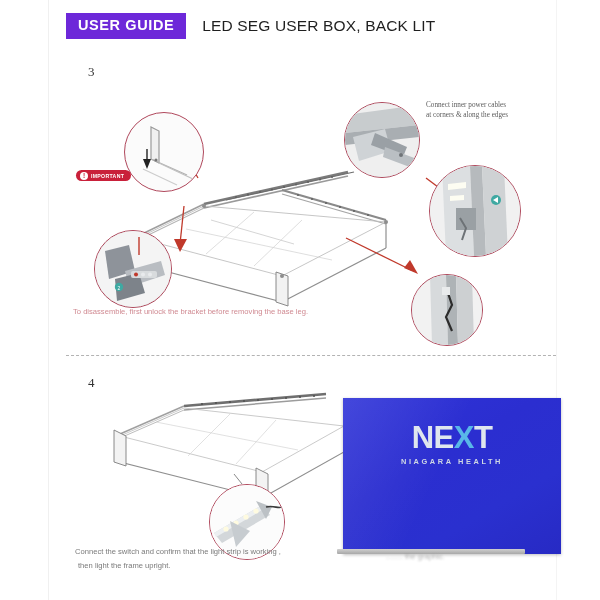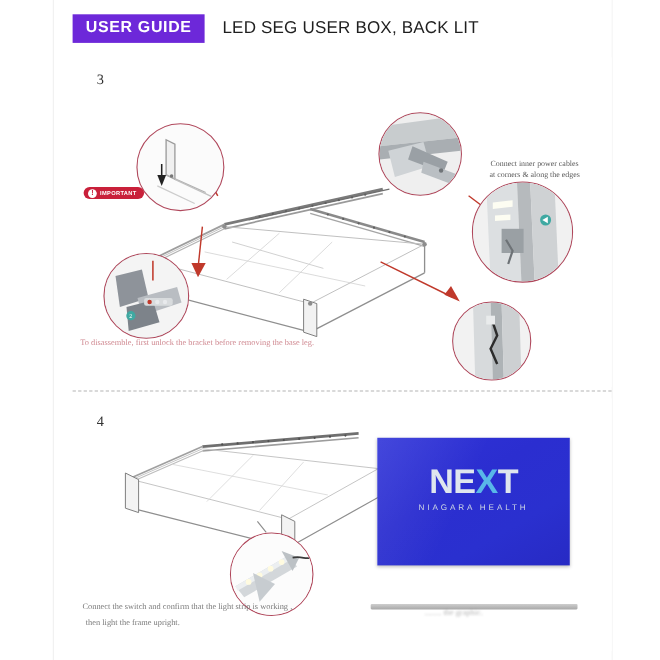--- a/index.html
+++ b/index.html
@@ -54,21 +54,21 @@
   }
   .callout .ph{width:100%;height:100%;display:block;}
 
   
   .note{
     position:absolute;color:#5c5c5c;
     font-family:"Liberation Serif",serif;font-size:7.2px;line-height:1.45;
   }
   .caption{
     position:absolute;color:#7a7a7a;
-    font-family:Liberation Serif, serif;font-size:7.6px;line-height:1.5;
+    font-family:Liberation Sans, sans-serif;font-size:7.6px;line-height:1.5;
   }
   .caption-red{color:#d08a92;}
 
   
   .imp-pill{
     position:absolute;display:flex;align-items:center;gap:3px;
     background:#c9203a;color:#fff;border-radius:9px;
     padding:1.5px 7px 1.5px 4px;
   }
   .imp-pill .bang{
@@ -80,38 +80,39 @@
     font-family:"Liberation Sans",sans-serif;}
   .imp-body{
     position:absolute;color:#c76a76;
     font-family:"Liberation Serif",serif;font-size:7px;line-height:1.45;width:96px;
   }
   .imp-body b{color:#8d2330;font-weight:bold;}
   .imp-body .fade{color:#dda9ae;}
 
   
   .blue-panel{
-    position:absolute;left:343px;top:398px;width:175px;height:116px;
+    position:absolute;left:343px;top:398px;width:175px;height:156px;
     background:linear-gradient(150deg,#2f33d8 0%,#2b2ed0 40%,#2a30cf 70%,#272ac4 100%);
     box-shadow:0 1px 3px rgba(0,0,0,.25);
+    padding-left:43px;
   }
   .blue-panel .sheen{
     position:absolute;inset:0;
     background:linear-gradient(115deg,rgba(255,255,255,.10),rgba(255,255,255,0) 45%);
   }
   .logo-wrap{position:absolute;left:0;right:0;top:24px;text-align:center;}
   .logo-next{
     font-family:"Liberation Sans",sans-serif;font-weight:bold;
     font-size:31px;letter-spacing:-0.5px;line-height:1;color:#dfe6ee;
     display:inline-block;
   }
   .logo-next .x{color:#59b7e8;}
   .logo-sub{
     margin-top:4px;color:#cfd8e4;font-size:7.4px;letter-spacing:2.6px;
-    font-family:"Liberation Sans",sans-serif;font-weight:normal;
+    font-family:"Liberation Sans",sans-serif;font-weight:bold;
   }
   .panel-foot{
     position:absolute;left:337px;top:549px;width:188px;height:5px;
     background:linear-gradient(#cfcfcf,#a8a8a8);border-radius:1px;
   }
   .blurred{
     filter:blur(1.1px);opacity:.55;
   }
 </style>
 </head>
@@ -273,21 +274,21 @@
         <path d="M36 18 L40 30 L34 42 L40 56" stroke="#2c2c2c" stroke-width="2.2" fill="none"></path>
         <rect x="30" y="12" width="8" height="8" fill="#e9ebec"></rect>
       </svg>
     </div>
 
     <div class="imp-pill" style="left:10px;top:118px;">
       <span class="bang">!</span>
       <span class="txt">IMPORTANT</span>
     </div>
 
-    <div class="note" style="left:360px;top:48px;width:120px;text-align:center;margin-top:44px;">
+    <div class="note" style="left:360px;top:48px;width:120px;">
       <div>Connect inner power cables</div>
       <div>at corners &amp; along the edges</div>
     </div>
 
     <div class="caption caption-red" style="left:7px;top:254px;">To disassemble, first unlock the bracket before removing the base leg.</div>
   </div>
 
   <div class="divider"></div>
 
   <div class="panel panel-bottom">

